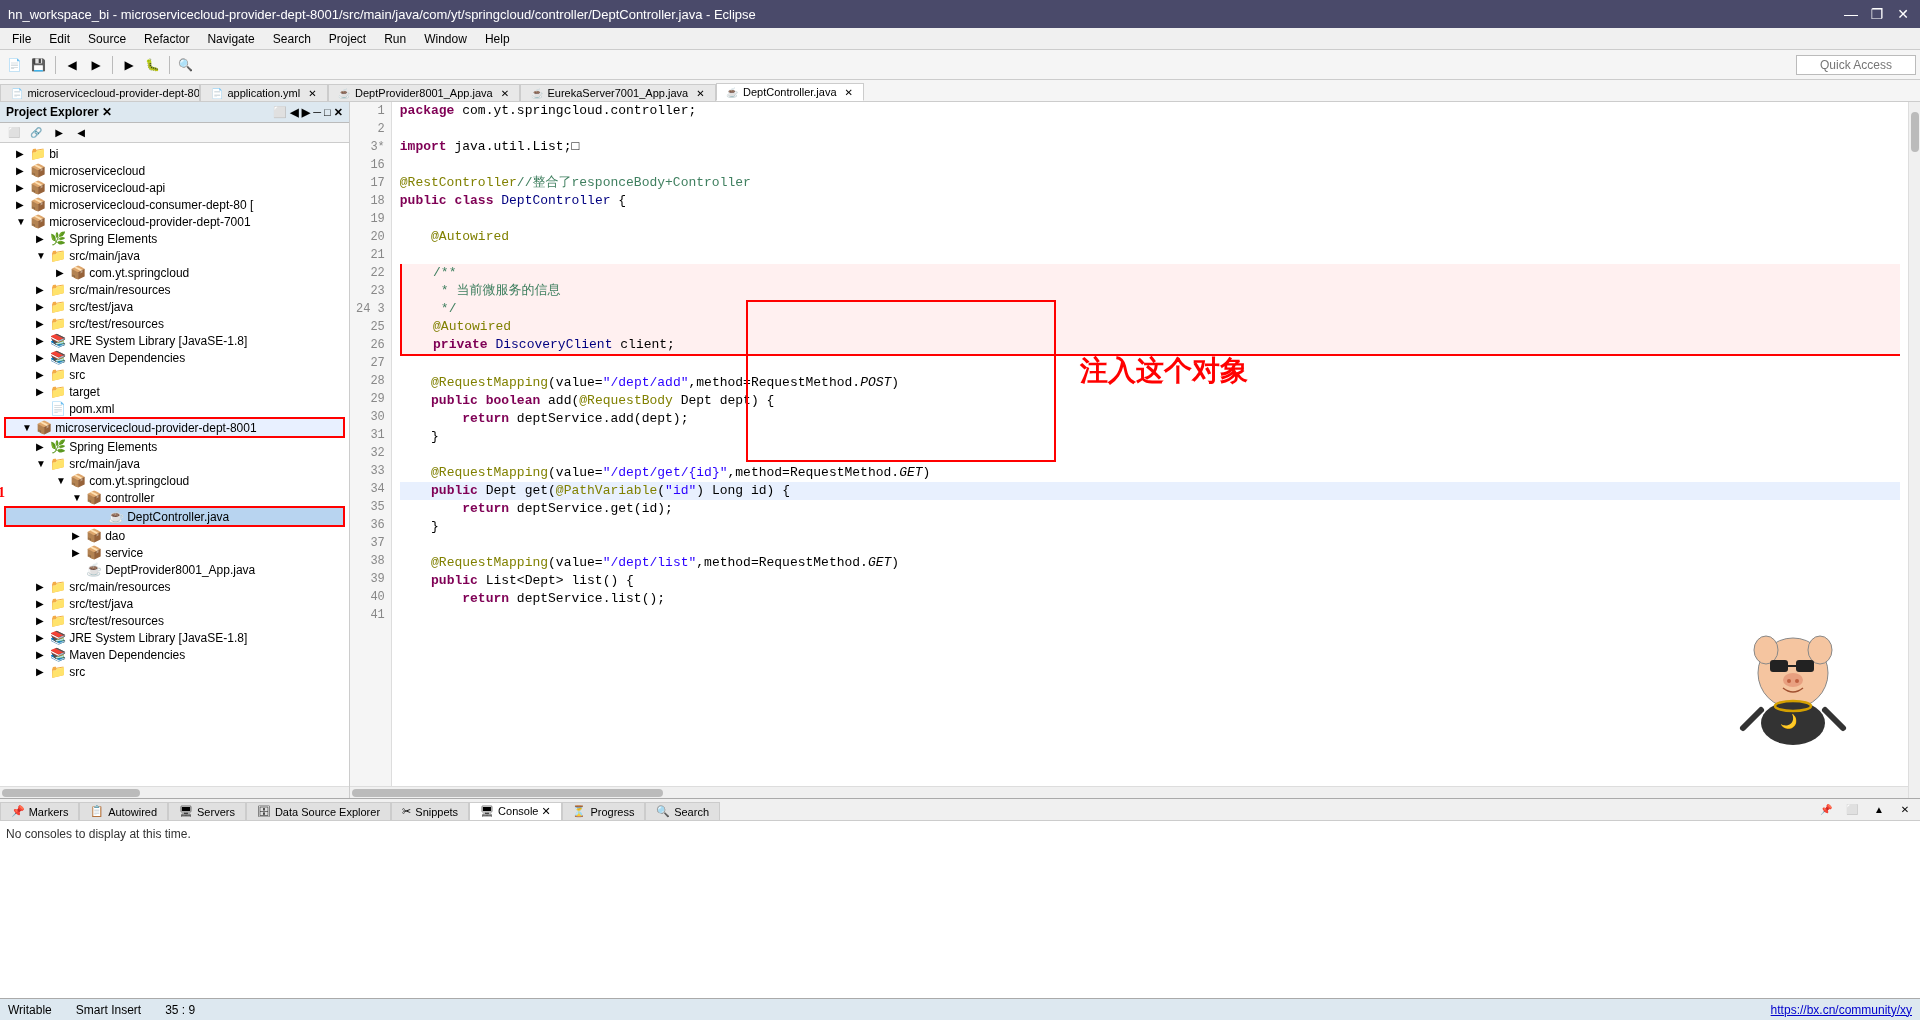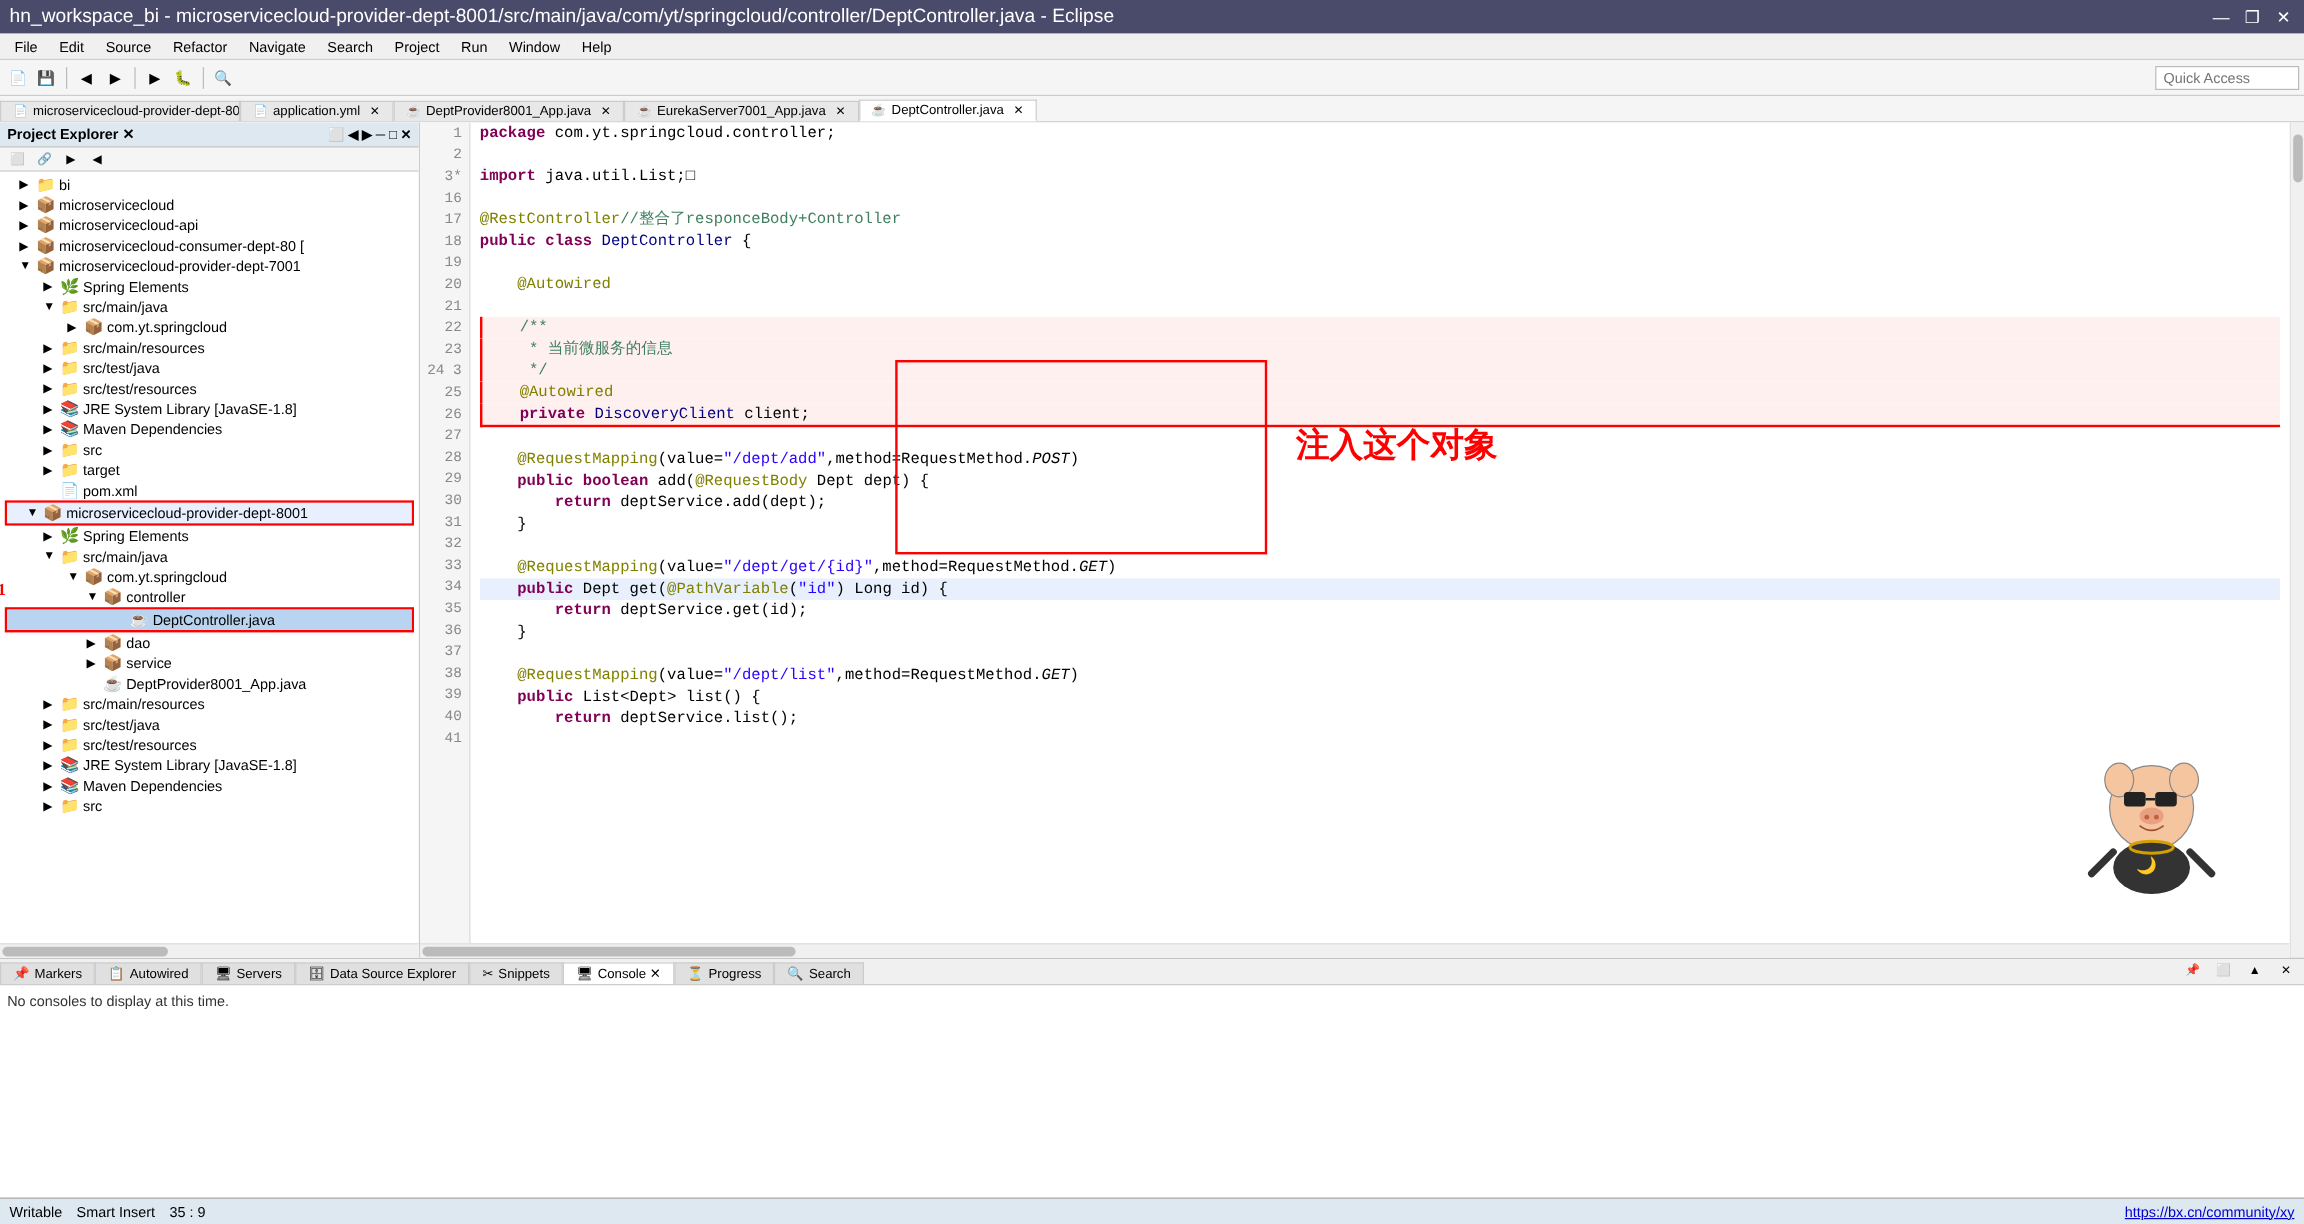--- a/index.html
+++ b/index.html
@@ -39,21 +39,21 @@
       background: #f5f5f5;
       border-bottom: 1px solid #ccc;
       height: 30px;
       display: flex;
       align-items: center;
       padding: 0 4px;
       gap: 2px;
     }
     .tb-btn { width: 22px; height: 22px; display: flex; align-items: center; justify-content: center; cursor: pointer; font-size: 12px; border: none; background: transparent; }
     .tb-sep { width: 1px; height: 18px; background: #bbb; margin: 0 3px; }
-    #quick-access { margin-left: auto; border: 1px solid #bbb; padding: 2px 6px; font-size: 12px; width: 120px; font-family: 'Segoe UI', sans-serif; }
+    #quick-access { margin-left: auto; border: 1px solid #bbb; padding: 2px 6px; font-size: 12px; width: 120px; font-family: 'Segoe UI', sans-serif; text-align: center; }
 
     
     #main-layout {
       display: flex;
       height: calc(1020px - 28px - 22px - 30px - 22px - 28px);
       justify-content: flex-end;
     }
 
     
     #tab-bar {
@@ -230,21 +230,21 @@
     
     #status-bar {
       height: 22px;
       background: #dde8f0;
       border-top: 1px solid #aaa;
       display: flex;
       align-items: center;
       font-family: 'Segoe UI', sans-serif;
       font-size: 12px;
       padding: 0 8px;
-      gap: 12px;
+      gap: 24px;
     }
     #status-bar .link { color: #0000cc; cursor: pointer; text-decoration: underline; }
 
     
     #cartoon {
       position: absolute;
       bottom: 120px;
       right: 30px;
       width: 130px;
       height: 130px;
@@ -263,21 +263,21 @@
       height: 8px;
       background: #bbb;
       border-radius: 4px;
       width: 40%;
     }
   </style>
 </head>
 <body>
 
 <div id="title-bar">
-  <span style="font-size:16px;">hn_workspace_bi - microservicecloud-provider-dept-8001/src/main/java/com/yt/springcloud/controller/DeptController.java - Eclipse</span>
+  <span style="font-size:13px;">hn_workspace_bi - microservicecloud-provider-dept-8001/src/main/java/com/yt/springcloud/controller/DeptController.java - Eclipse</span>
   <div class="win-controls">
     <span class="win-btn">—</span>
     <span class="win-btn">❐</span>
     <span class="win-btn">✕</span>
   </div>
 </div>
 
 <div id="menu-bar">
   <span class="menu-item">File</span>
   <span class="menu-item">Edit</span>

